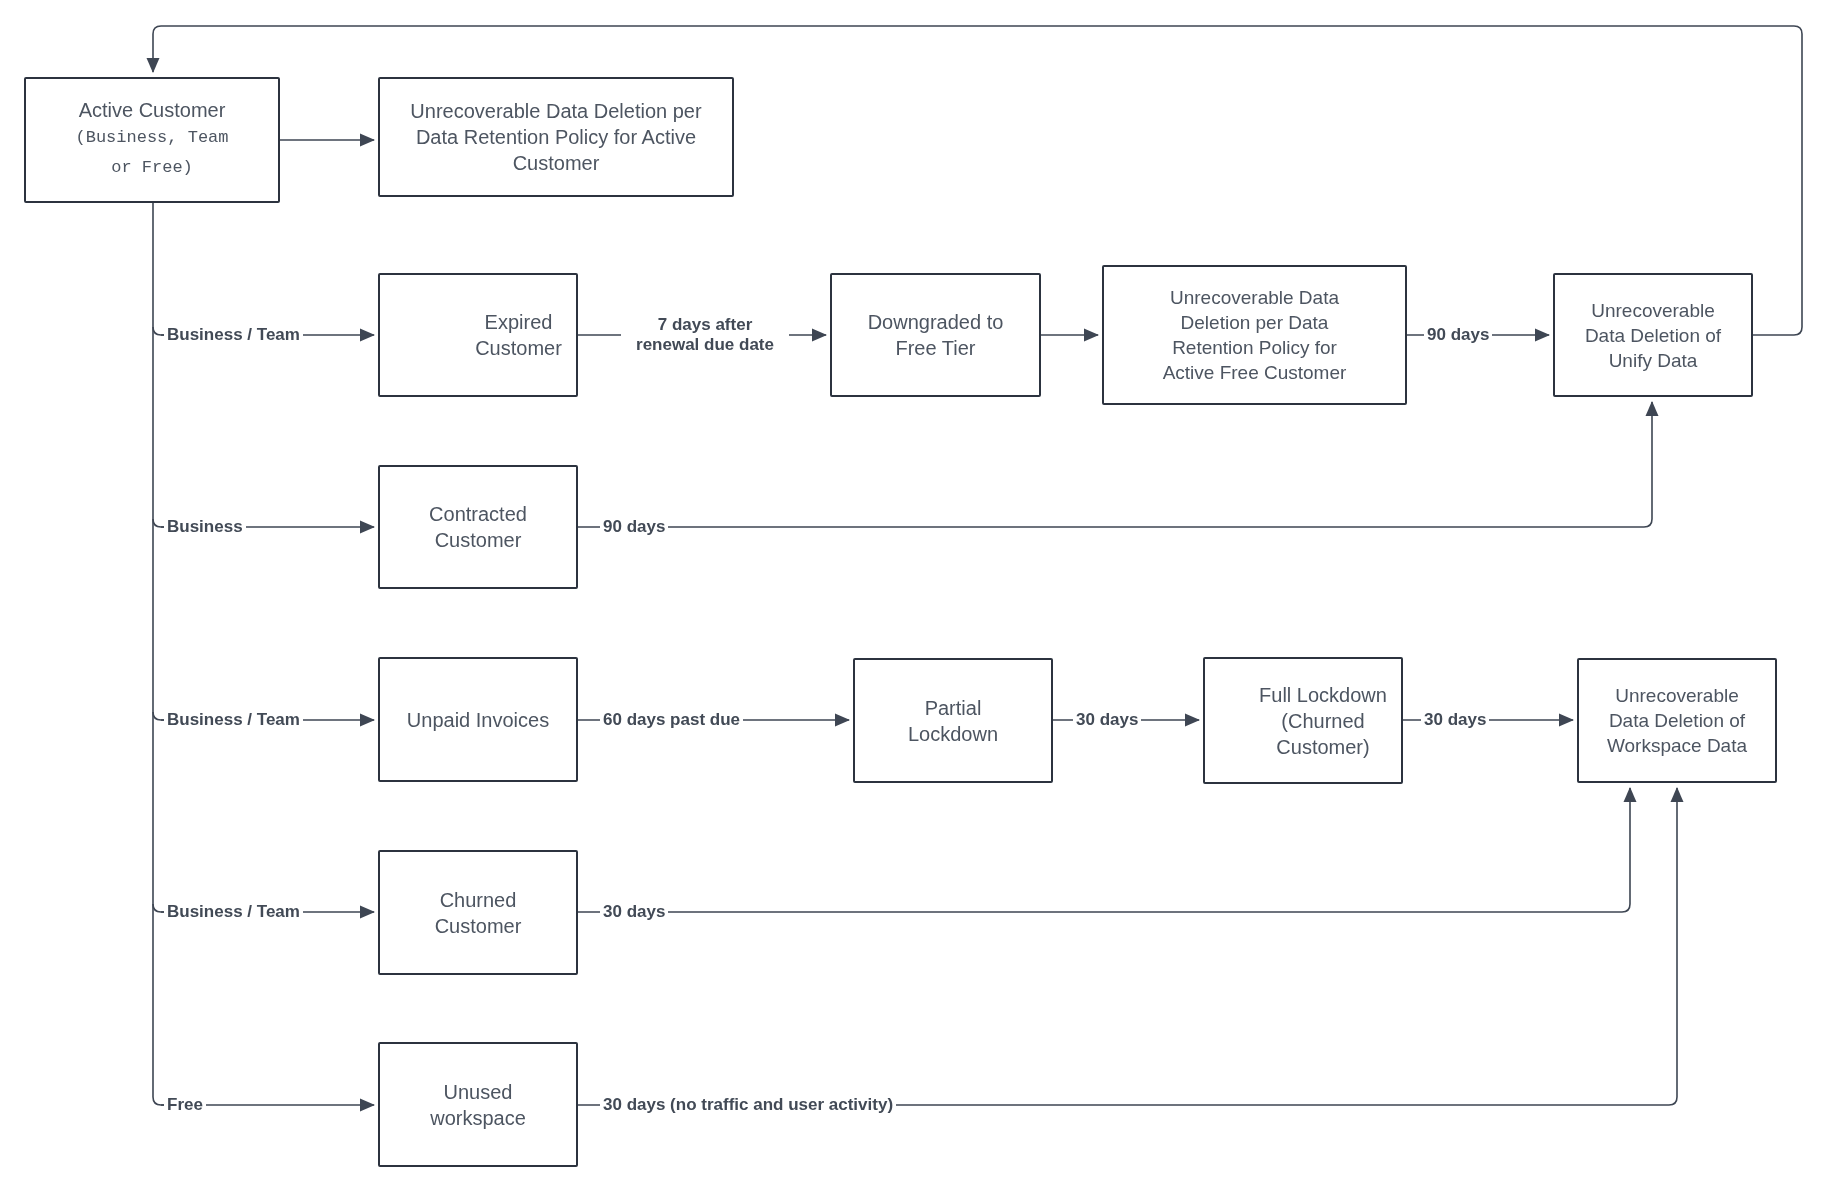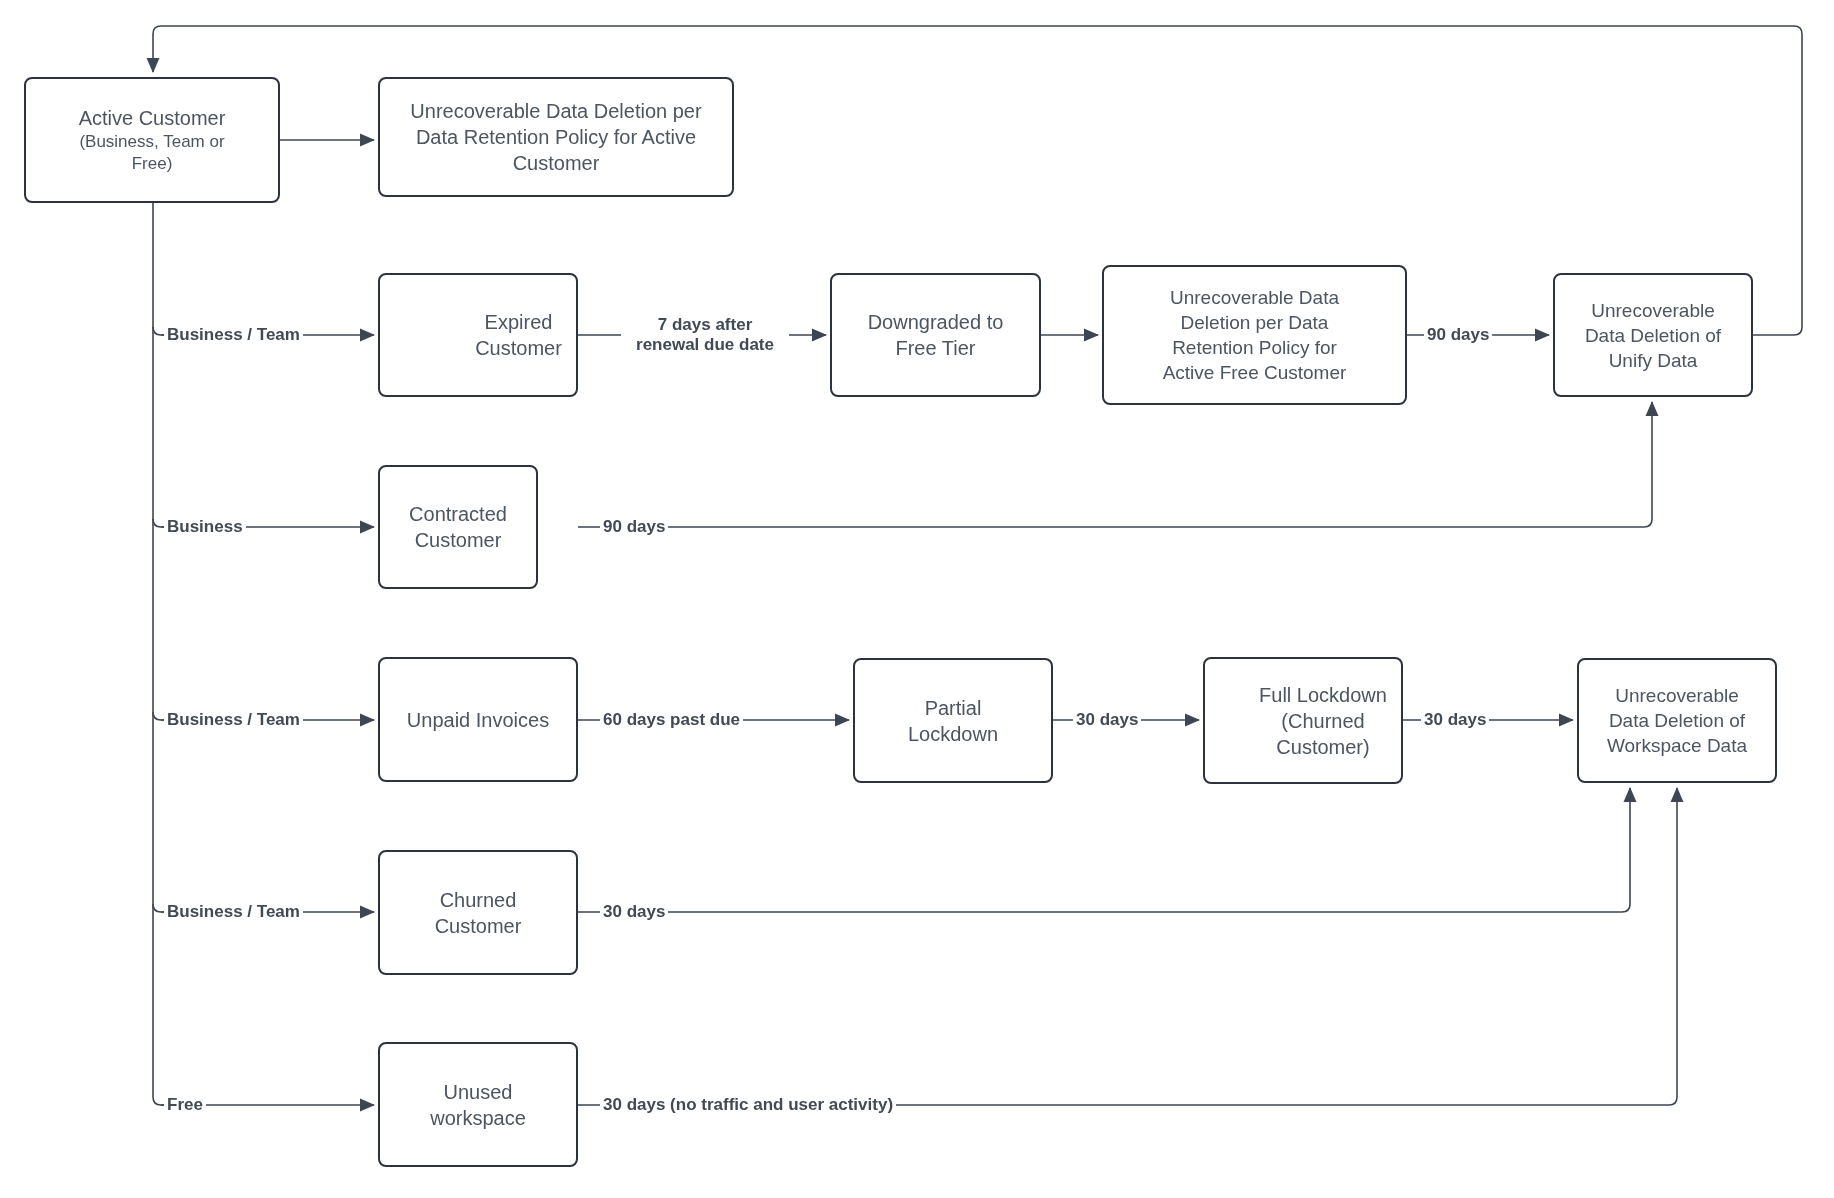--- a/index.html
+++ b/index.html
@@ -3,26 +3,26 @@
 <meta charset="utf-8">
 <style>
   html,body{margin:0;padding:0;background:#ffffff;}
   .canvas{
     position:relative;width:1834px;height:1198px;background:#ffffff;
     font-family:"Liberation Sans", sans-serif;color:#4d5561;overflow:hidden;
   }
   svg.wires{position:absolute;left:0;top:0;width:1834px;height:1198px;}
   .node{
     position:absolute;display:flex;align-items:center;justify-content:center;
-    text-align:center;background:#ffffff;border:2.5px solid #2c333f;border-radius:8px;
+    text-align:center;background:#ffffff;border:2.5px solid #2c333f;border-radius:2px;
     box-sizing:border-box;font-size:20px;line-height:26px;
   }
   .node.small{font-size:19px;line-height:25px;}
   .node .txt{display:inline-block;}
-  .sub{display:block;font-size:17px;line-height:22px;}
+  .sub{display:block;font-size:17px;line-height:30px;font-family:Liberation Mono, monospace;}
   .edge-label{
     position:absolute;transform:translateY(-50%);
     font-weight:bold;font-size:17px;line-height:20px;color:#424a56;
     background:#ffffff;padding:0 3px;white-space:nowrap;
   }
   .edge-label.center{
     transform:translate(-50%,-50%);white-space:normal;text-align:center;
   }
 </style>
 </head>
@@ -88,21 +88,21 @@
   </div>
 
   <div class="node small" style="left:1102px;top:265px;width:305px;height:140px;">
     <span class="txt" style="max-width:200px;text-align:center;">Unrecoverable Data Deletion per Data Retention Policy for Active Free Customer</span>
   </div>
 
   <div class="node small" style="left:1553px;top:273px;width:200px;height:124px;">
     <span class="txt" style="max-width:160px;">Unrecoverable Data Deletion of Unify Data</span>
   </div>
 
-  <div class="node" style="left:378px;top:465px;width:160px;height:124px;">
+  <div class="node" style="left:378px;top:465px;width:200px;height:124px;">
     <span class="txt" style="max-width:115px;">Contracted Customer</span>
   </div>
 
   <div class="node" style="left:378px;top:657px;width:200px;height:125px;text-align:center;">
     <span class="txt" style="max-width:160px;">Unpaid Invoices</span>
   </div>
 
   <div class="node" style="left:853px;top:658px;width:200px;height:125px;">
     <span class="txt" style="max-width:115px;">Partial Lockdown</span>
   </div>

